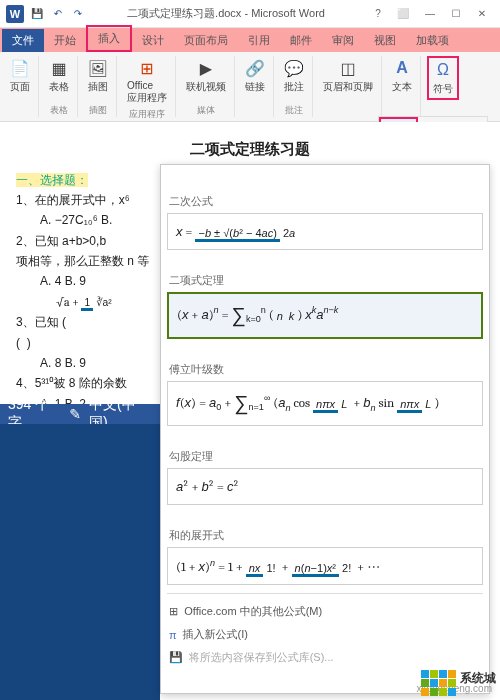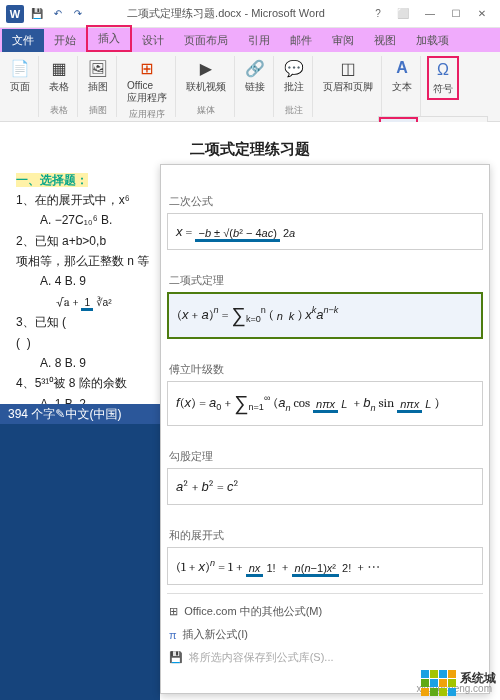--- a/index.html
+++ b/index.html
@@ -4,38 +4,38 @@
 <style>
 *{margin:0;padding:0;box-sizing:border-box;font-family:"Microsoft YaHei","Segoe UI",sans-serif}
 body{width:500px;height:700px;background:#fff;overflow:hidden;position:relative;font-size:11px}
 .titlebar{height:28px;background:#fff;display:flex;align-items:center;padding:0 6px;border-bottom:1px solid #e5e5e5}
 .w-icon{width:18px;height:18px;background:#2b579a;color:#fff;display:flex;align-items:center;justify-content:center;font-weight:bold;font-size:11px;border-radius:2px}
 .qat{display:flex;gap:4px;margin-left:6px}
 .qat-btn{width:16px;height:16px;display:flex;align-items:center;justify-content:center;color:#2b579a;font-size:10px}
 .title-txt{flex:1;text-align:center;font-size:11px;color:#555}
 .winbtns{display:flex;gap:2px}
 .winbtn{width:24px;height:18px;display:flex;align-items:center;justify-content:center;color:#666;font-size:10px}
-.tabs{height:24px;background:#f0abfc;display:flex;align-items:flex-end;padding:0 2px}
+.tabs{height:24px;background:#fca5a5;display:flex;align-items:flex-end;padding:0 2px}
 .tab{padding:4px 10px;font-size:11px;color:#555;cursor:pointer}
 .tab.file{background:#2b579a;color:#fff}
 .tab.active{border:2px solid #e91e63}
 .ribbon{height:70px;background:#f5f5f5;border-bottom:1px solid #ddd;display:flex;padding:4px 2px;gap:2px}
 .rgroup{display:flex;flex-direction:column;align-items:center;padding:0 4px;border-right:1px solid #e2e2e2}
 .rbtns{display:flex;gap:2px;flex:1;align-items:flex-start}
 .rbtn{display:flex;flex-direction:column;align-items:center;padding:2px 4px;color:#444;font-size:10px;gap:2px}
 .rbtn-ico{width:20px;height:20px;display:flex;align-items:center;justify-content:center;font-size:16px}
 .rbtn.highlight{border:2px solid #e91e63}
 .glabel{font-size:9px;color:#888;margin-top:1px}
 .doc-area{background:#fff;position:relative;height:310px;overflow:hidden}
 .doc-page{padding:14px 16px;font-size:12px;color:#222;line-height:1.7}
 .doc-title{text-align:center;font-weight:bold;font-size:15px;margin-bottom:8px}
 .sec-head{color:#333;font-weight:bold}
 .yellow{background:#fff2a8}
-.teal{color:#0ca789;font-weight:bold}
-.statusbar{position:absolute;top:404px;left:0;width:160px;height:20px;background:#2b579a;color:#fff;display:flex;align-items:center;padding:0 8px;font-size:12px}
+.teal{color:#0ca789;font-weight:normal}
+.statusbar{position:absolute;top:404px;left:0;width:160px;height:20px;background:#2b579a;color:#fff;display:flex;align-items:center;gap:8px;padding:0 8px;font-size:14px}
 .blue-below{position:absolute;top:424px;left:0;width:160px;height:276px;background:#16447c}
 .sym-panel{position:absolute;top:116px;right:12px;width:110px;height:48px;background:#f5f5f5;border:1px solid #ddd;display:flex}
 .sym-btn{flex:1;display:flex;flex-direction:column;align-items:center;justify-content:center;font-size:10px;color:#555}
 .sym-btn.hl{border:2px solid #e91e63;background:#e8eef7}
 .sym-ico{font-size:18px;color:#4472c4}
 .eq-drop{position:absolute;top:164px;left:160px;width:330px;height:530px;background:#fff;border:1px solid #c8c8c8;box-shadow:0 2px 8px rgba(0,0,0,.2);overflow-y:auto;padding:6px}
 .eq-cat{font-size:11px;color:#666;margin:23px 2px 4px}
 .eq-box{border:1px solid #cfcfcf;background:#fff;padding:10px 8px;font-family:Cambria,serif;font-size:13px;color:#222}
 .eq-box.sel{border:2px solid #4d7c0f;background:#eef3fa}
 .eq-footer{border-top:1px solid #ddd;margin-top:8px;padding-top:6px}

